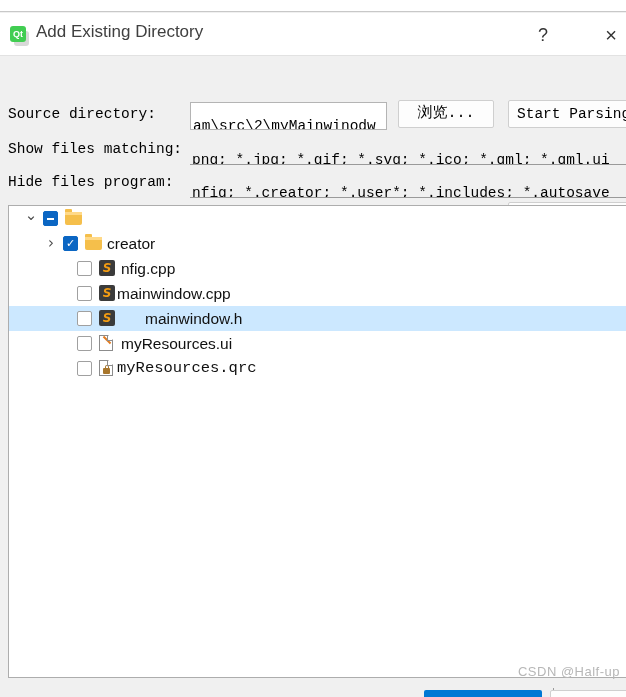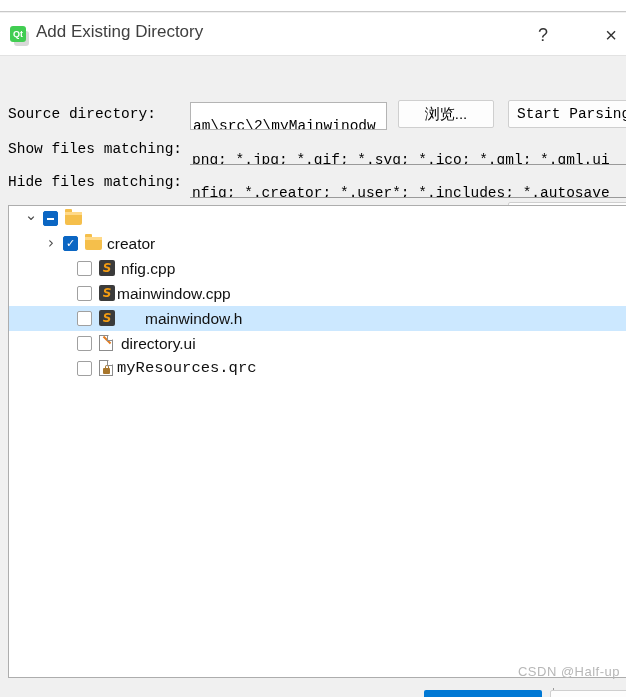--- a/index.html
+++ b/index.html
@@ -151,21 +151,21 @@
     font-size: 14.5px;
     color: #000000;
     line-height: 26px;
     text-align: center;
     cursor: default;
     white-space: nowrap;
   }
   .btn-browse {
     left: 398px;
     width: 96px;
-    font-family: Liberation Sans, sans-serif;
+    font-family: Liberation Mono, monospace;
     font-size: 15px;
   }
   .btn-parse {
     left: 508px;
     width: 130px;
     text-align: left;
     padding-left: 8px;
   }
   .btn-apply {
     position: absolute;
@@ -430,21 +430,21 @@
       <div class="fbtn btn-browse">浏览...</div>
       <div class="fbtn btn-parse">Start Parsing</div>
     </div>
 
     <div class="frow frow-2">
       <div class="flabel">Show files matching:</div>
       <div class="ftext ftext-wide">png; *.jpg; *.gif; *.svg; *.ico; *.qml; *.qml.ui</div>
     </div>
 
     <div class="frow frow-3">
-      <div class="flabel">Hide files matching:</div>
+      <div class="flabel">Hide files program:</div>
       <div class="ftext ftext-wide">nfig; *.creator; *.user*; *.includes; *.autosave</div>
     </div>
 
     <div class="btn-apply">Apply Filter</div>
   </div>
 
   <div class="tree-panel" id="tree-panel">
       <div class="trow">
         <div class="twist" style="left: 14px; font-size: 15px; line-height: 19px;">⌄</div>
         <div class="cbox partial" style="left: 34px;">
@@ -479,21 +479,21 @@
         <div class="ficon ic-src" style="left: 90px;">
           <div class="s">S</div>
         </div>
         <div class="tlabel" style="left: 112px; margin-left: 24px;">mainwindow.h</div>
       </div>
       <div class="trow">
         <div class="cbox empty" style="left: 68px;"></div>
         <div class="ficon ic-page" style="left: 90px;">
           <div class="pen"></div>
         </div>
-        <div class="tlabel" style="left: 112px;">directory.ui</div>
+        <div class="tlabel" style="left: 112px;">myResources.ui</div>
       </div>
       <div class="trow">
         <div class="cbox empty" style="left: 68px;"></div>
         <div class="ficon ic-page" style="left: 90px;">
           <div class="lock"></div>
         </div>
         <div class="tlabel" style="left: 108px; font-family: Liberation Mono, monospace;">myResources.qrc</div>
       </div>
     </div>
 

